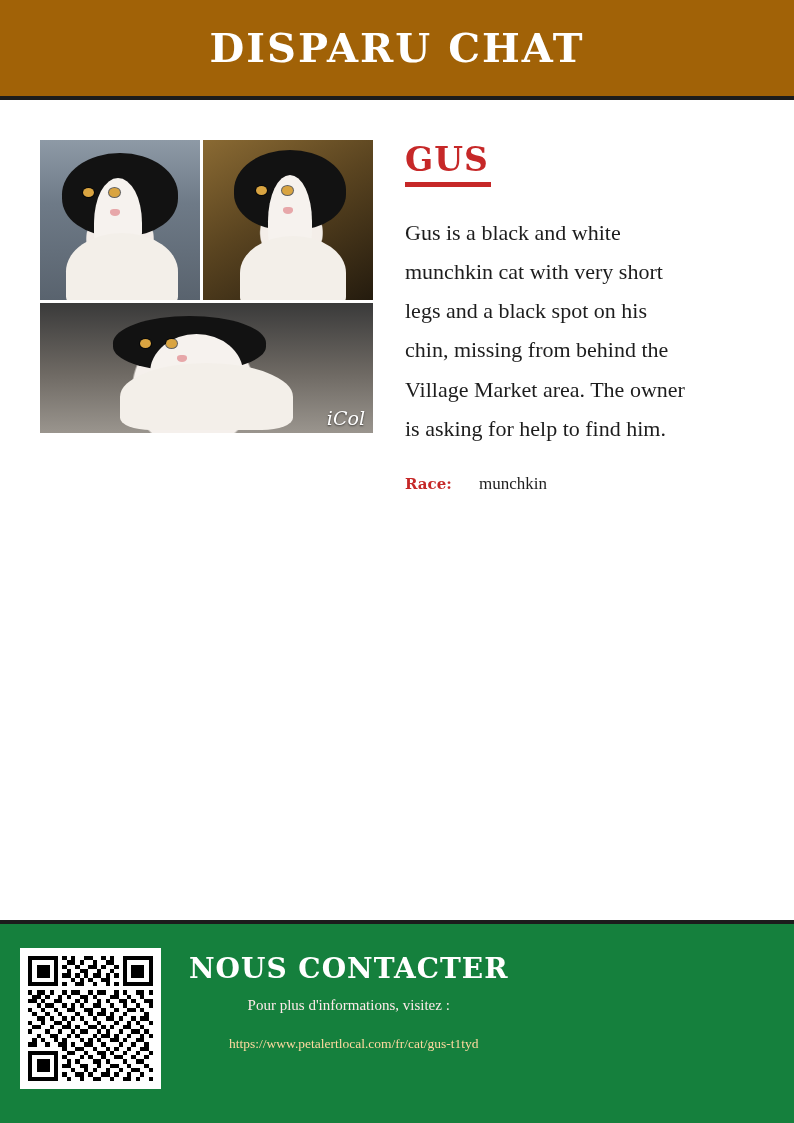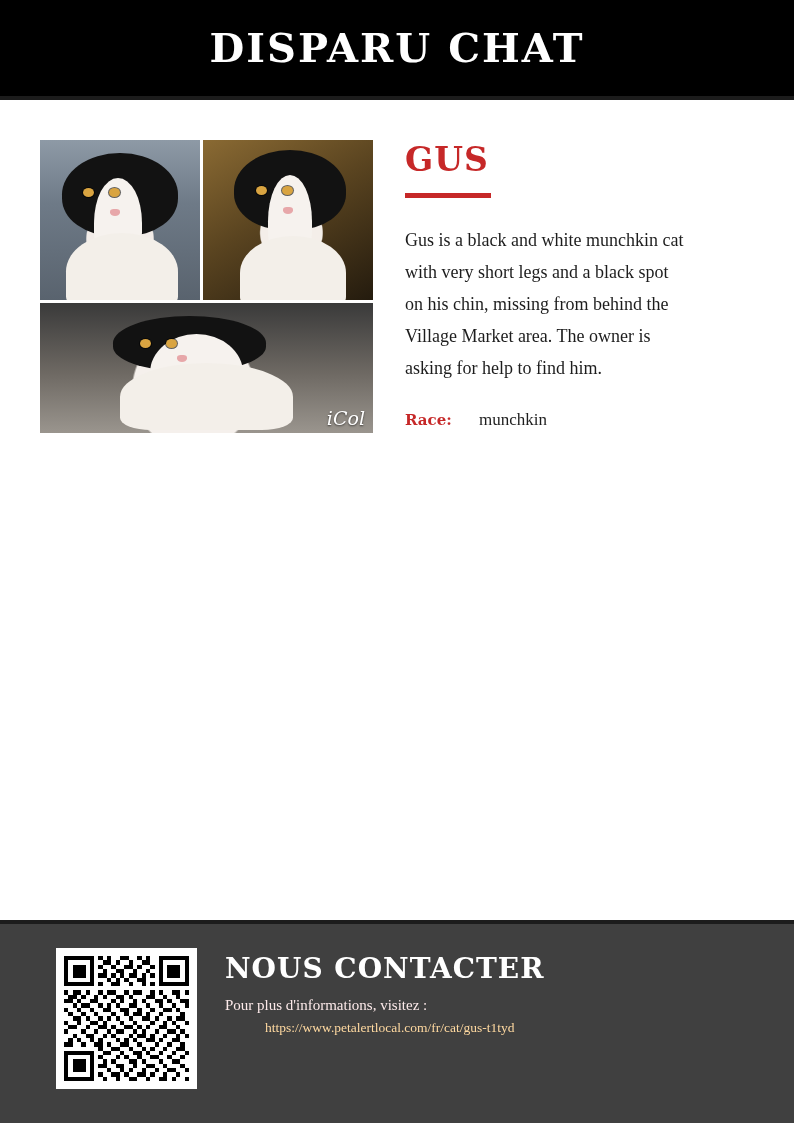--- a/index.html
+++ b/index.html
@@ -12,21 +12,21 @@
     background: #ffffff;
     font-family: "Liberation Serif", serif;
     overflow: hidden;
     position: relative;
   }
 
   
   .header {
     width: 794px;
     height: 100px;
-    background: #000000;
+    background: #a16207;
     display: flex;
     align-items: center;
     justify-content: center;
     box-sizing: border-box;
     border-bottom: 4px solid #1c1c1c;
   }
   .header-title {
     color: #ffffff;
     font-family: "DejaVu Serif", serif;
     font-size: 40px;
@@ -152,33 +152,33 @@
   .info {
     flex: 1 1 auto;
     padding-left: 32px;
     box-sizing: border-box;
   }
   .pet-name {
     font-family: "DejaVu Serif", serif;
     font-size: 33px;
     color: #c62828;
     letter-spacing: 1px;
-    margin: 0 0 14px 0;
+    margin: 0 0 3px 0;
     text-transform: uppercase;
     font-weight: bold;
   }
   .rule {
     width: 86px;
     height: 5px;
     background: #c62828;
     margin-bottom: 26px;
   }
   .description {
     font-family: "Liberation Serif", serif;
-    font-size: 18px;
+    font-size: 22px;
     line-height: 1.78;
     color: #1d1d1d;
     margin: 0 0 26px 0;
     max-width: 280px;
   }
   .attr-row {
     display: flex;
     align-items: baseline;
     margin-bottom: 18px;
   }
@@ -195,23 +195,23 @@
     color: #1d1d1d;
   }
 
   
   .footer {
     position: absolute;
     left: 0;
     bottom: 0;
     width: 794px;
     height: 203px;
-    background: #404040;
+    background: #15803d;
     box-sizing: border-box;
-    padding: 24px 56px;
+    padding: 24px 20px;
     display: flex;
     align-items: flex-start;
     border-top: 4px solid #1c1c1c;
   }
   .qr-wrap {
     width: 141px;
     height: 141px;
     background: #ffffff;
     padding: 8px;
     box-sizing: border-box;
@@ -232,21 +232,22 @@
     font-weight: bold;
     color: #ffffff;
     letter-spacing: 1px;
     text-transform: uppercase;
     margin: 0 0 12px 0;
   }
   .footer-sub {
     font-family: "Liberation Serif", serif;
     font-size: 15px;
     color: #fdeaea;
-    margin: 0 0 4px 0;
+    margin: 0 0 20px 0;
+    text-align: center;
   }
   .footer-url {
     font-family: "Liberation Serif", serif;
     font-size: 13.5px;
     color: #ffd9a0;
     text-decoration: none;
     display: inline-block;
     margin-bottom: 18px;
     margin-left: 40px;
   }

